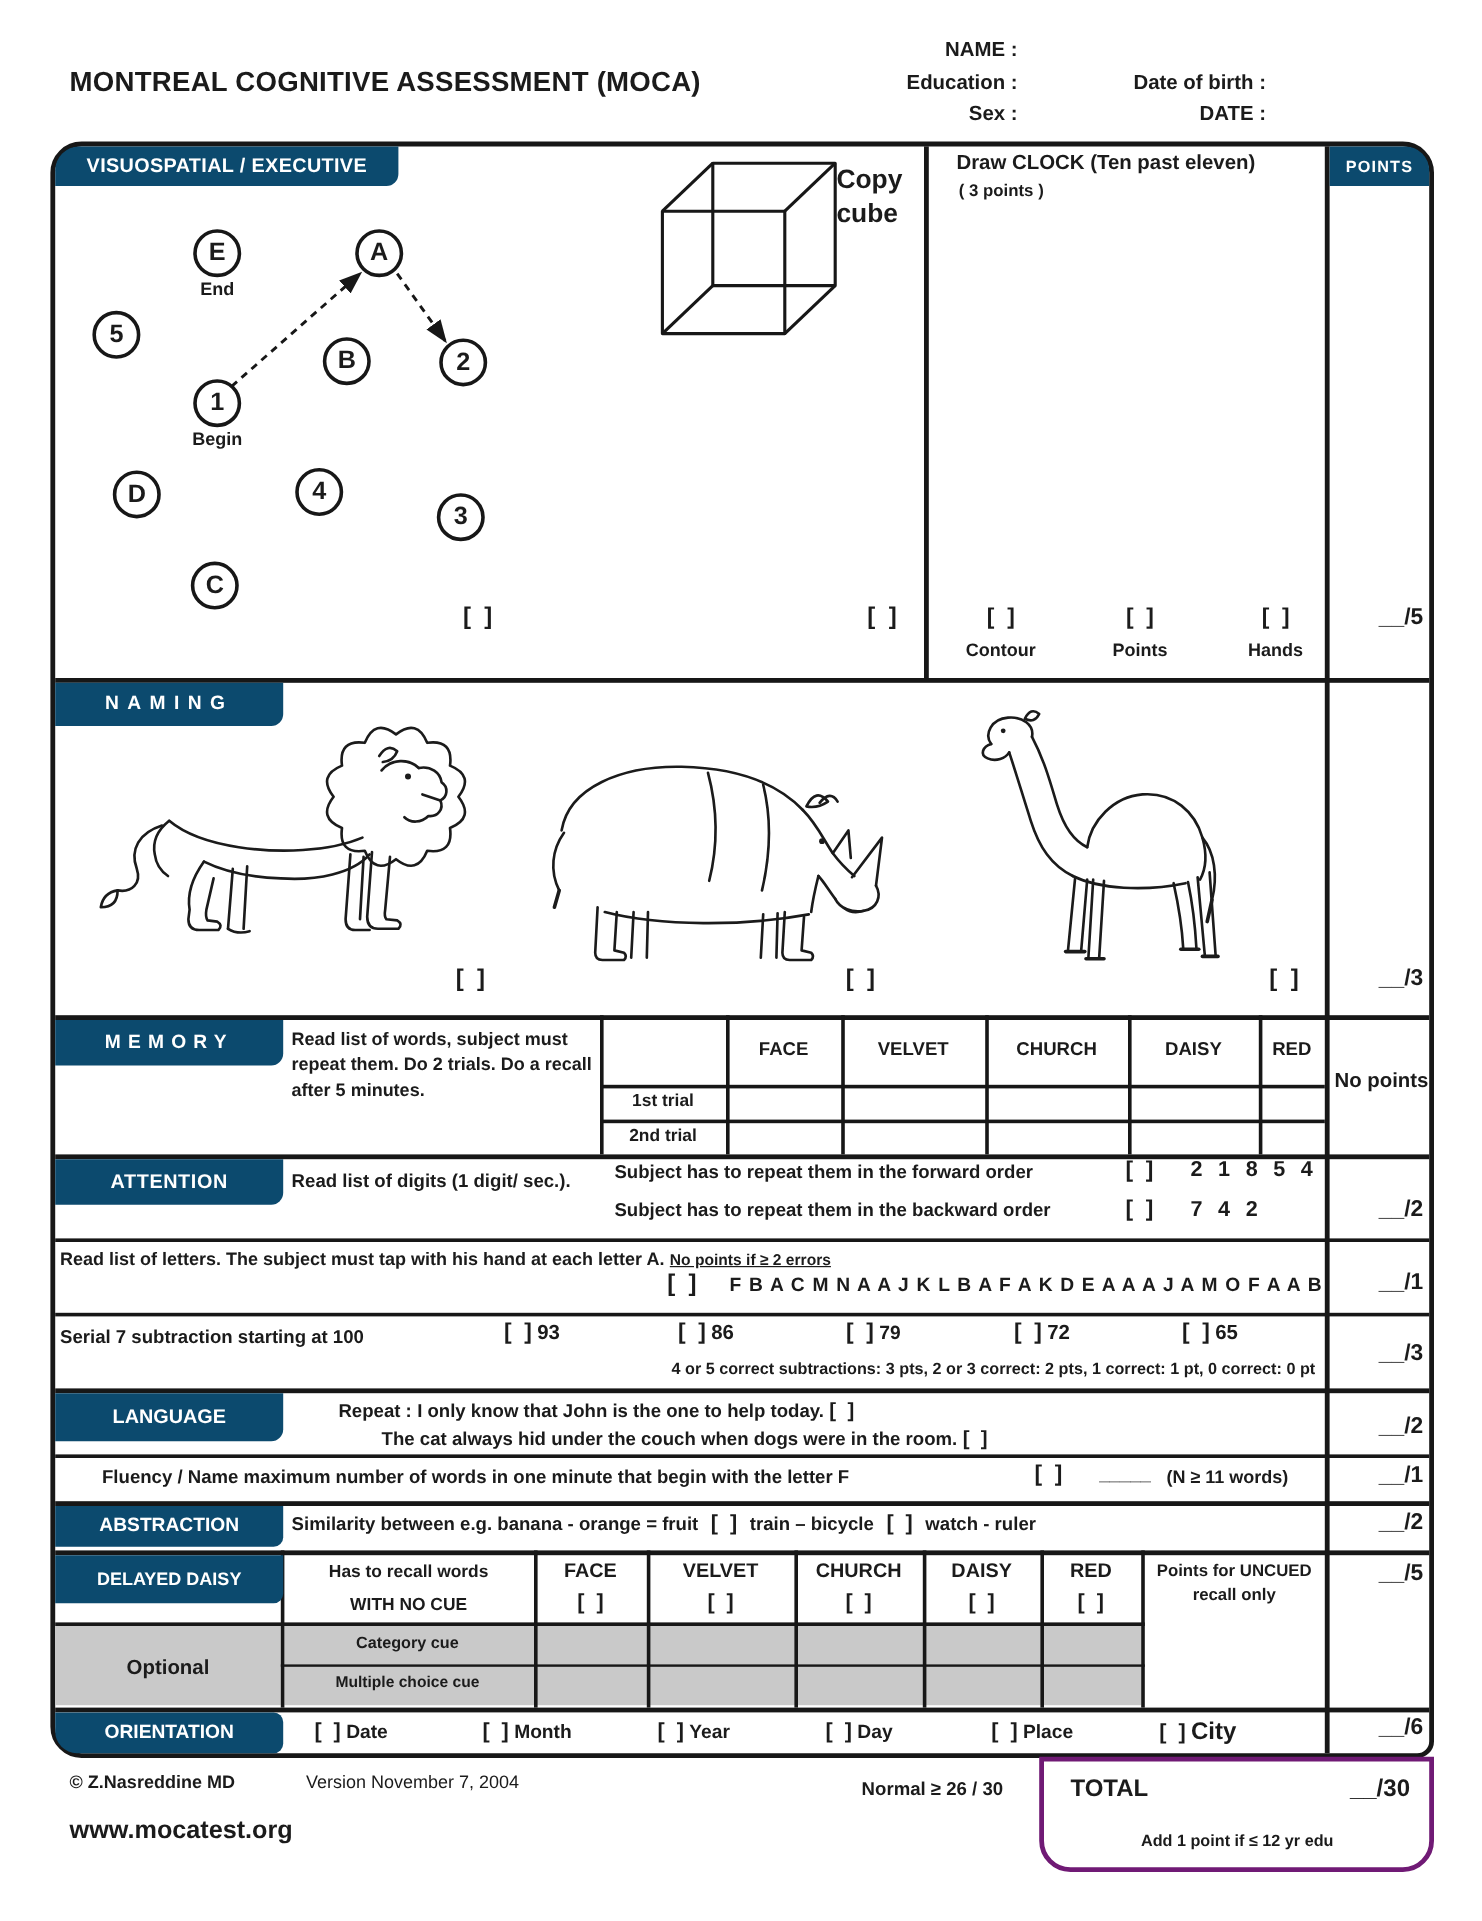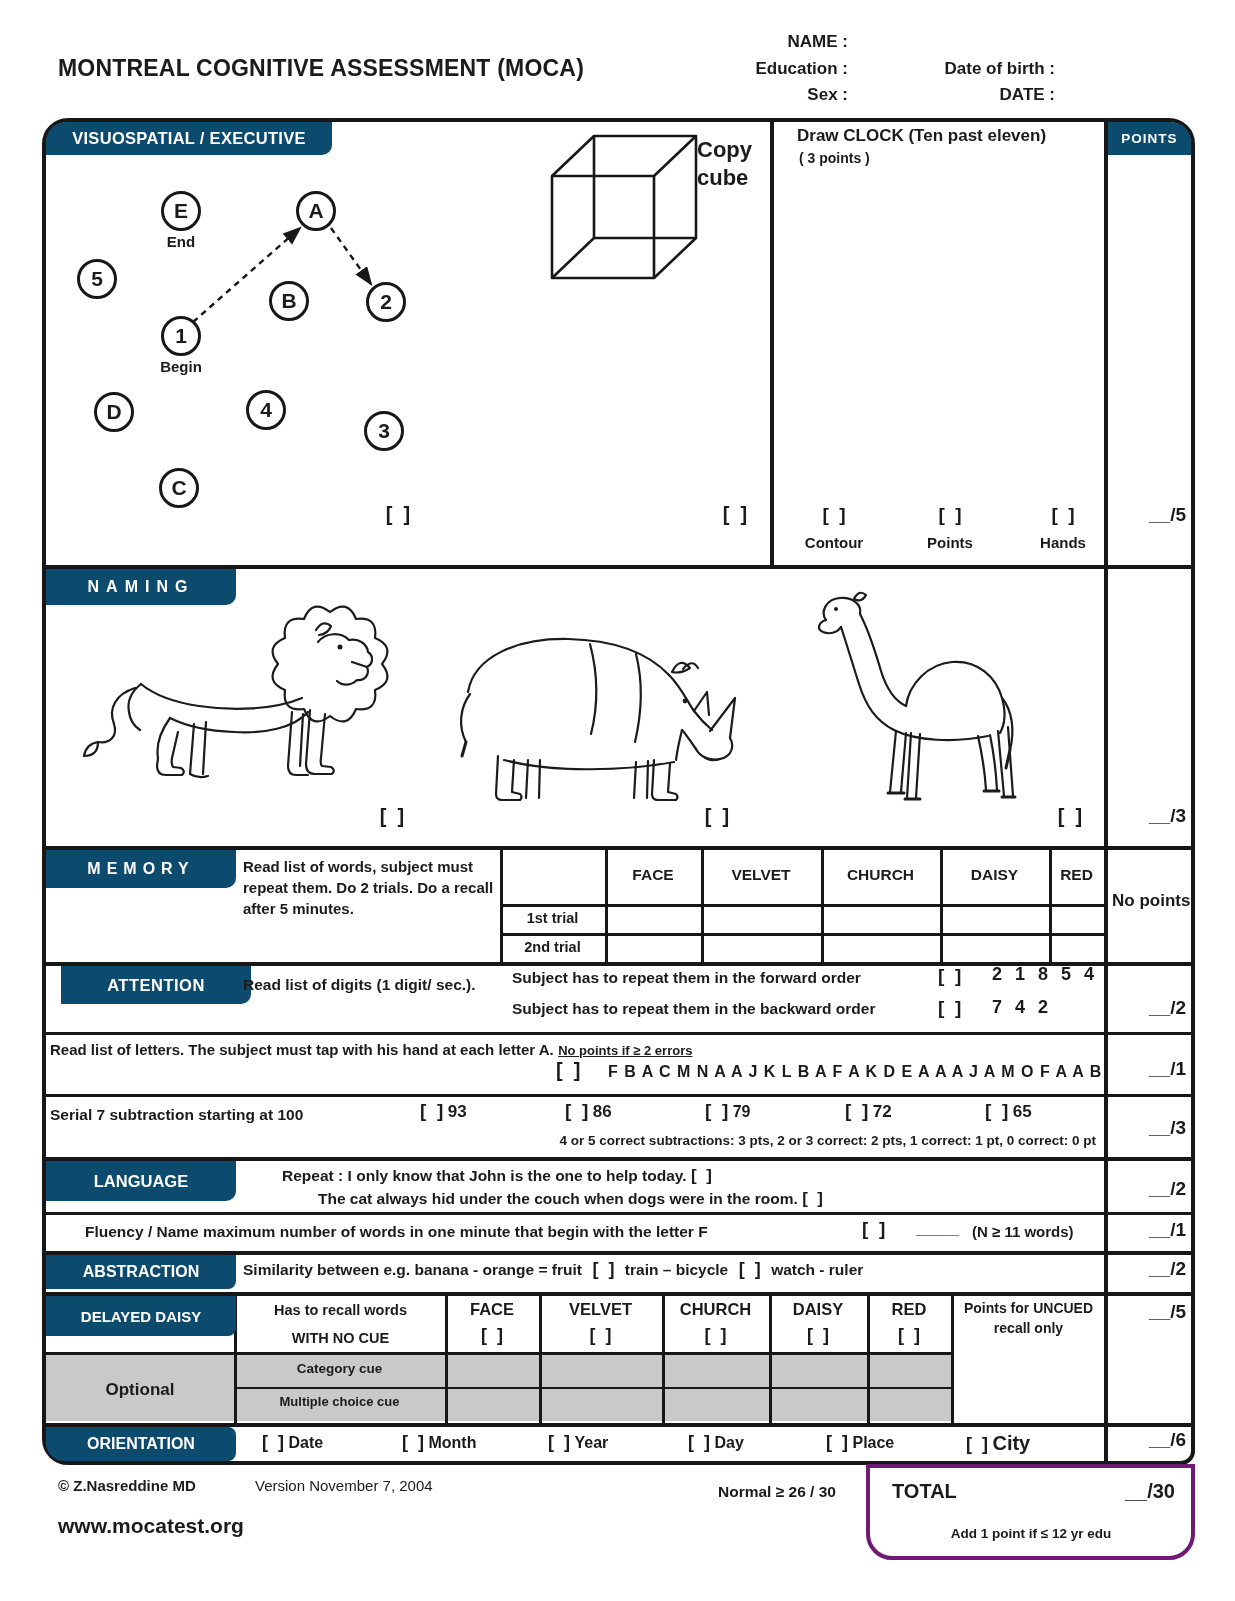--- a/index.html
+++ b/index.html
@@ -69,21 +69,21 @@
   <div class="line" style="left:769px;top:1292px;width:3px;height:131px;"></div>
   <div class="line" style="left:867px;top:1292px;width:3px;height:131px;"></div>
   <div class="line" style="left:951px;top:1292px;width:3px;height:131px;"></div>
   <div class="line" style="left:46px;top:1352px;width:908px;height:3px;"></div>
   <div class="line" style="left:234px;top:1387px;width:720px;height:2px;"></div>
 
   <div class="labelbox" style="left:46px;top:122px;width:286px;height:33px;font-size:16.5px;letter-spacing:0.3px;border-radius:20px 0 10px 0;">VISUOSPATIAL / EXECUTIVE</div>
   <div class="labelbox" style="left:1108px;top:122px;width:83px;height:33px;font-size:13.5px;letter-spacing:1px;border-radius:0 20px 0 0;">POINTS</div>
   <div class="labelbox" style="left:46px;top:569px;width:190px;height:36px;font-size:16px;letter-spacing:7px;border-radius:0 0 10px 0;">NAMING</div>
   <div class="labelbox" style="left:46px;top:850px;width:190px;height:38px;font-size:16px;letter-spacing:6px;border-radius:0 0 10px 0;">MEMORY</div>
-  <div class="labelbox" style="left:61px;top:966px;width:190px;height:38px;font-size:16.5px;letter-spacing:0.5px;border-radius:0 0 10px 0;">ATTENTION</div>
+  <div class="labelbox" style="left:46px;top:966px;width:190px;height:38px;font-size:16.5px;letter-spacing:0.5px;border-radius:0 0 10px 0;">ATTENTION</div>
   <div class="labelbox" style="left:46px;top:1161px;width:190px;height:40px;font-size:16.5px;border-radius:0 0 10px 0;">LANGUAGE</div>
   <div class="labelbox" style="left:46px;top:1255px;width:190px;height:34px;font-size:16px;border-radius:0 0 8px 0;">ABSTRACTION</div>
   <div class="labelbox" style="left:46px;top:1296px;width:190px;height:40px;font-size:15px;border-radius:0 0 8px 0;">DELAYED DAISY</div>
   <div class="labelbox" style="left:46px;top:1427px;width:190px;height:34px;font-size:16px;border-radius:0 8px 8px 18px;">ORIENTATION</div>
 
   <svg class="abs" style="left:150px;top:190px;" width="250" height="150" viewBox="0 0 250 150">
     <defs>
       <marker id="arr" markerWidth="10" markerHeight="8" refX="7" refY="3" orient="auto">
         <path d="M0,0 L8,3 L0,6 Z" fill="#171717"></path>
       </marker>

